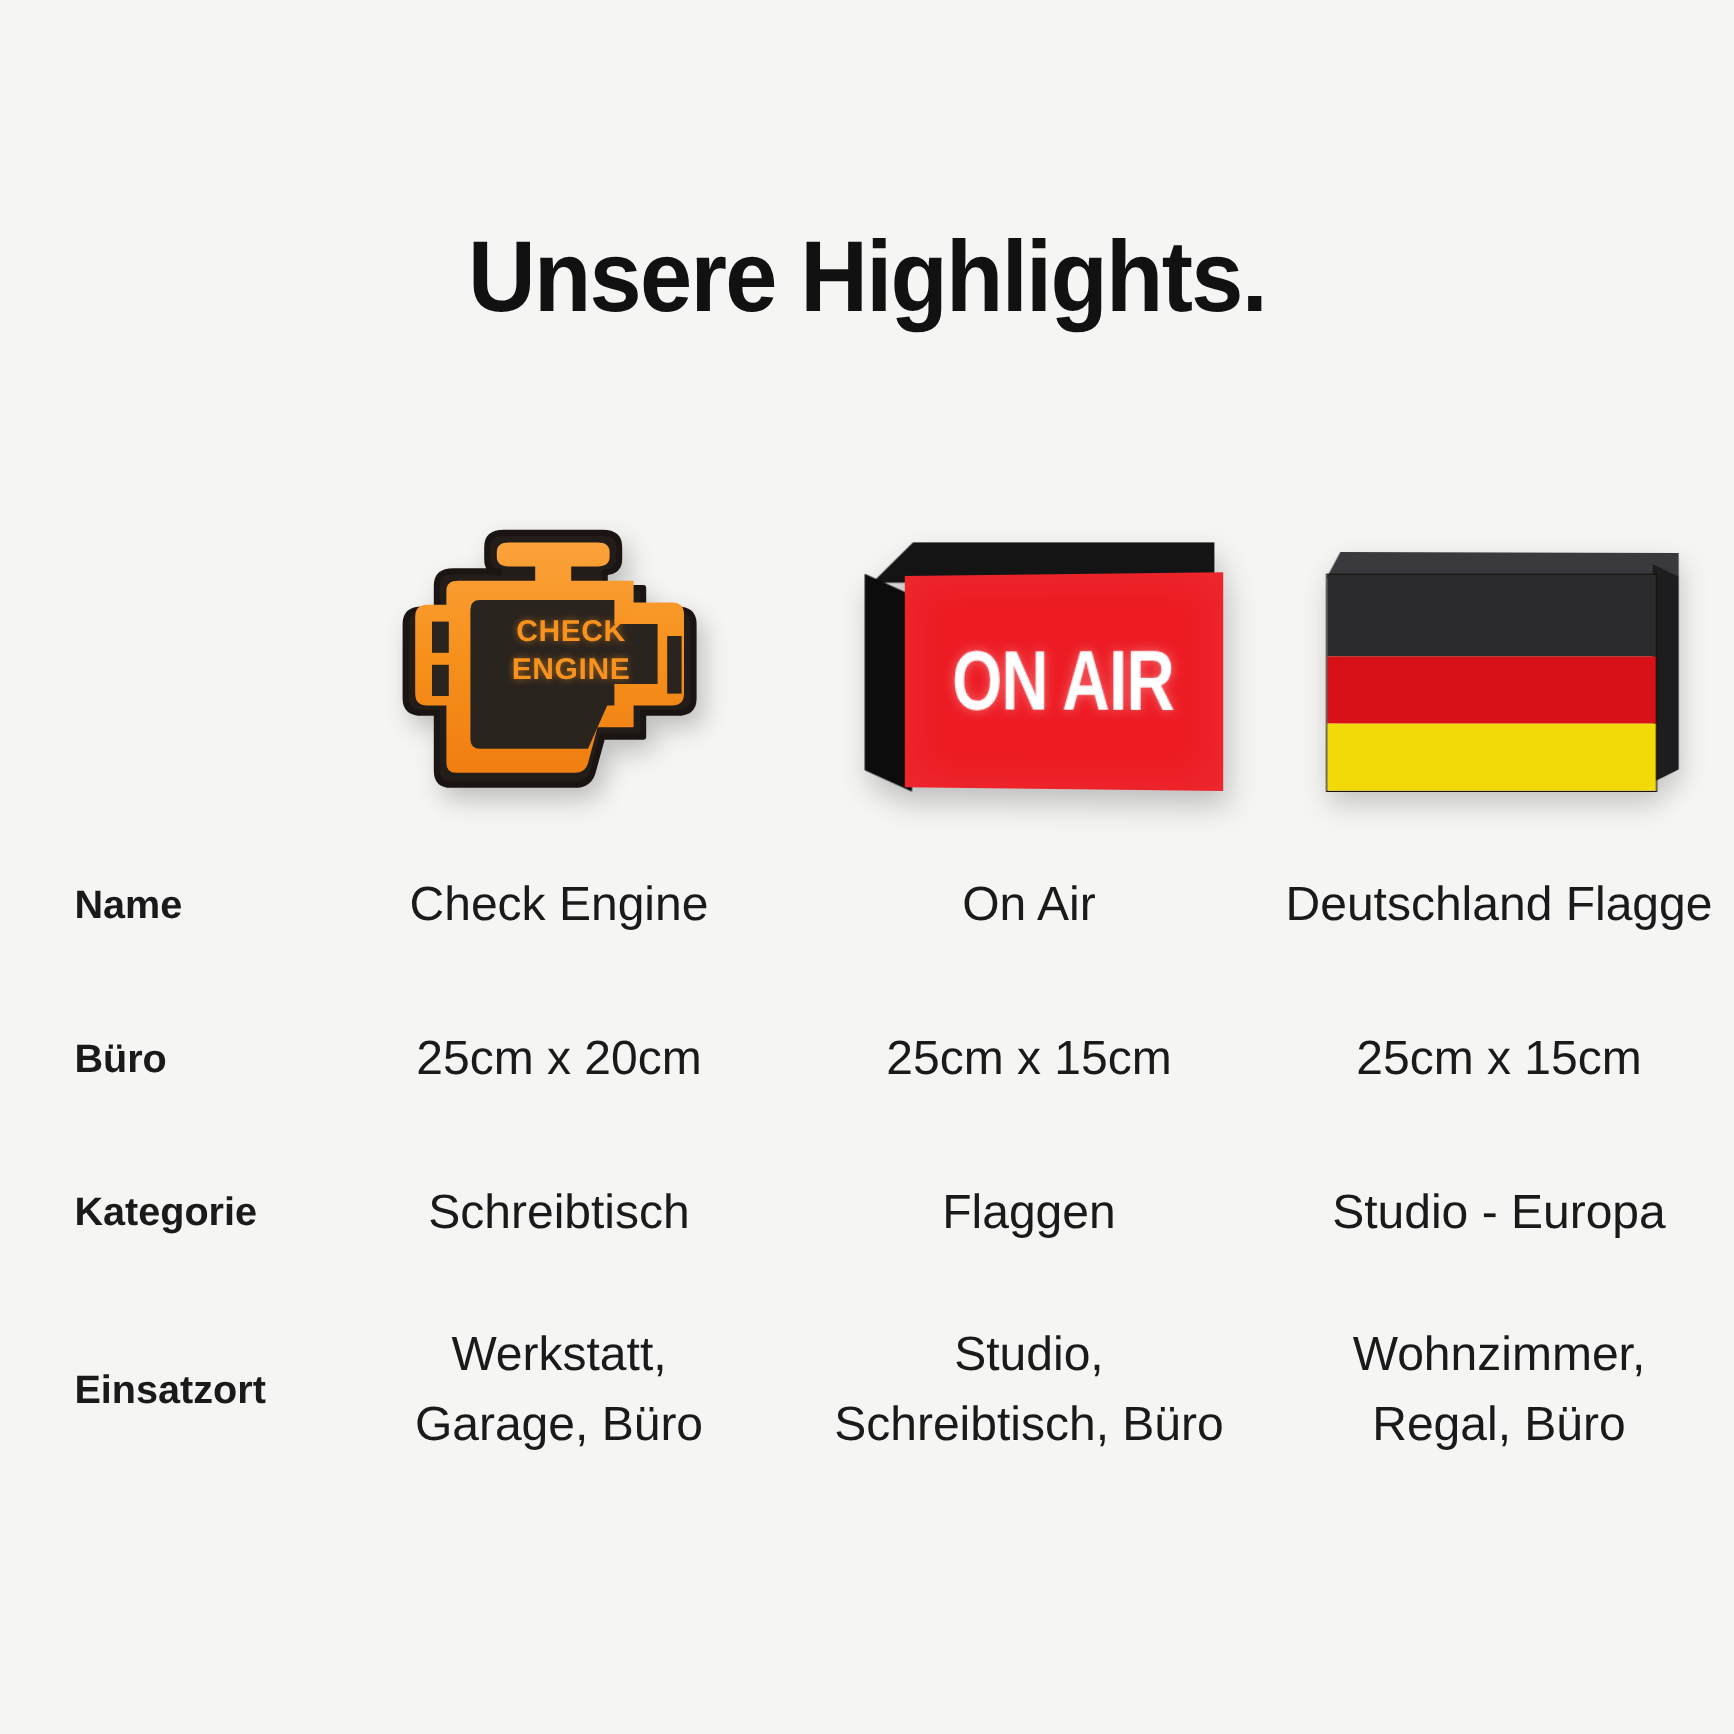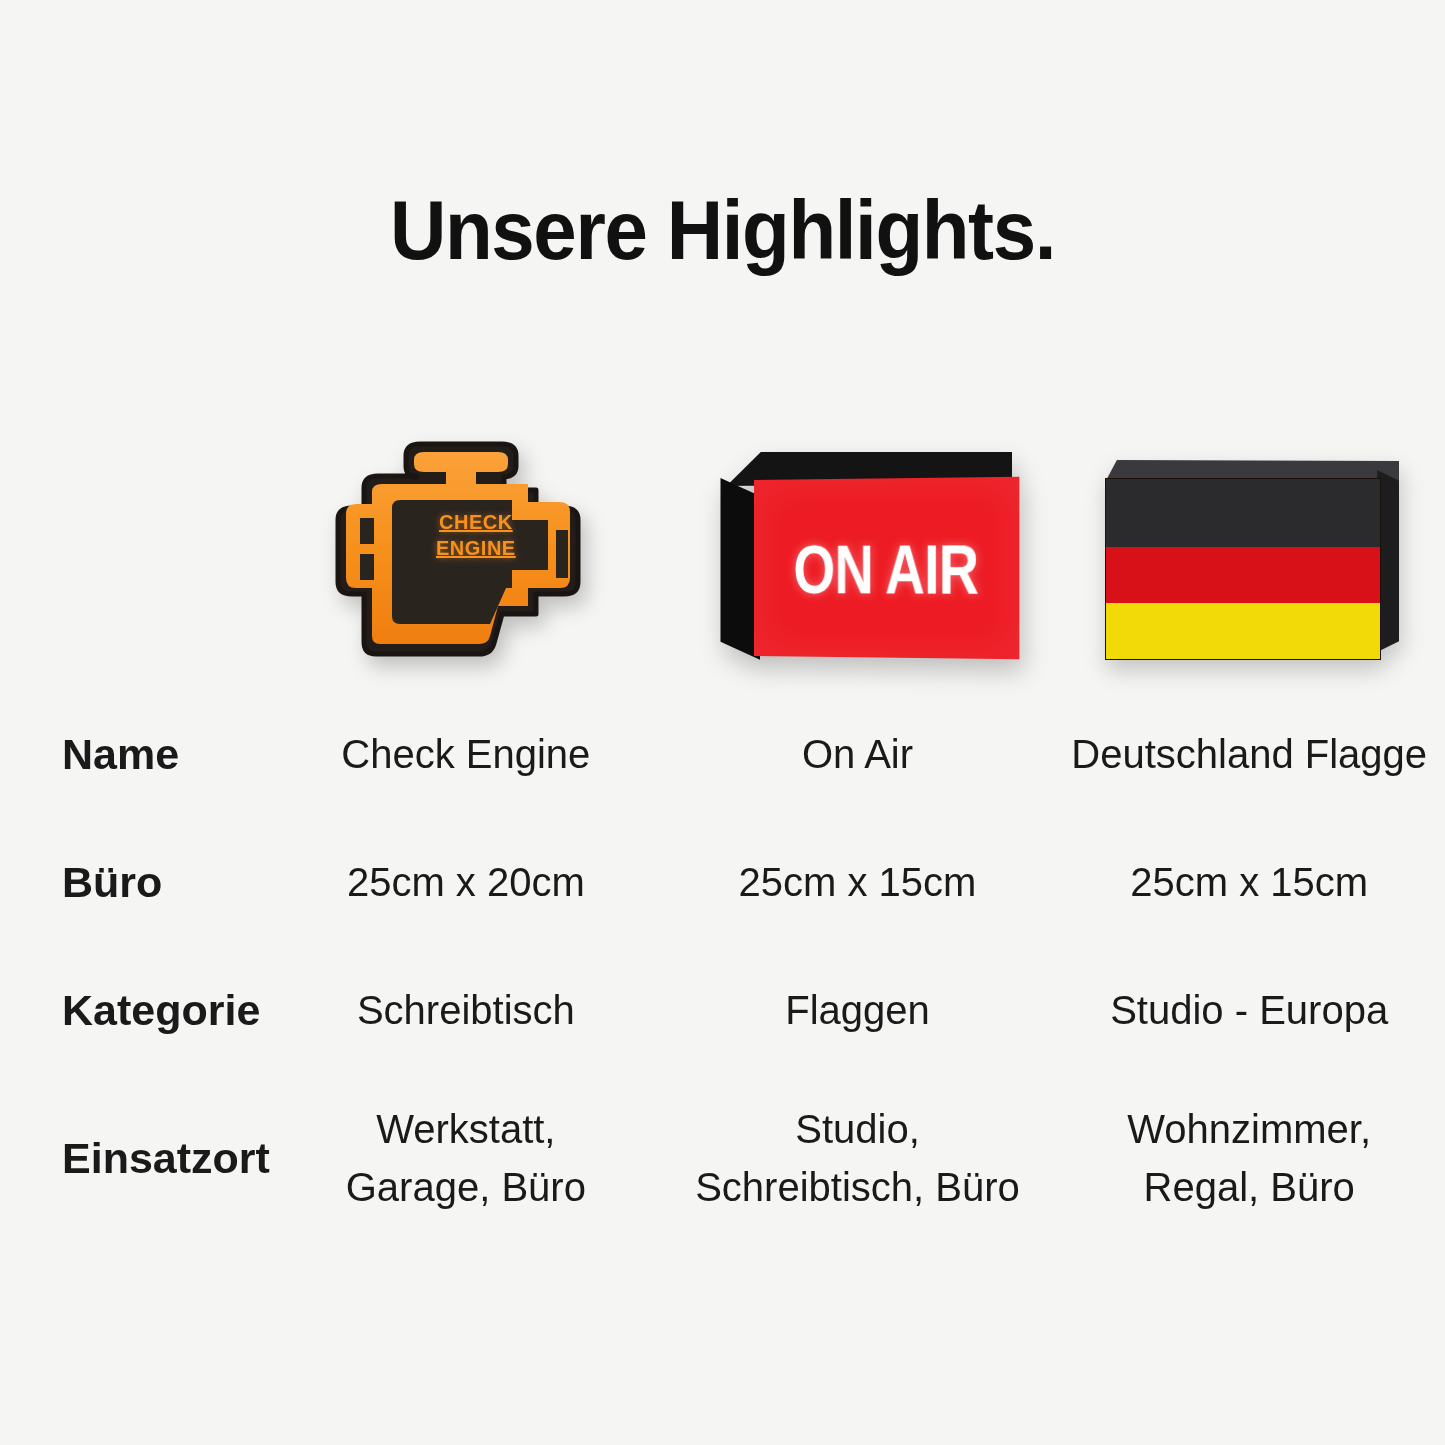--- a/index.html
+++ b/index.html
@@ -65,28 +65,27 @@
     height: 222px;
     filter: drop-shadow(6px 10px 10px rgba(0,0,0,0.22));
   }
   .ce-svg { display: block; width: 300px; height: 222px; }
   .ce-text {
     position: absolute;
     left: 96px;
     top: 72px;
     width: 128px;
     text-align: center;
-    font-size: 20px;
+    font-size: 25px;
     font-weight: 700;
     letter-spacing: 0.5px;
     line-height: 1.28;
     color: #F7921E;
     text-shadow: 0 0 6px rgba(255,150,30,0.55);
     pointer-events: none;
-    text-decoration: underline;
   }
 
   
   .onair-wrap {
     position: relative;
     width: 310px;
     height: 208px;
     filter: drop-shadow(4px 12px 12px rgba(0,0,0,0.22));
   }
   .onair-top {
@@ -191,21 +190,21 @@
     align-items: center;
     font-size: 40px;
     line-height: 1.45;
     color: #1a1a1a;
     height: 128px;
   }
   .cell-label {
     font-weight: 700;
     justify-content: flex-start;
     padding-left: 62px;
-    font-size: 43px;
+    font-size: 33px;
     text-align: right;
   }
   .cell-value {
     font-weight: 400;
     justify-content: center;
     text-align: center;
   }
   .row-tall .cell { height: 168px; align-items: center; }
   .row-tall .cell-value { white-space: pre-line; }
 </style>

